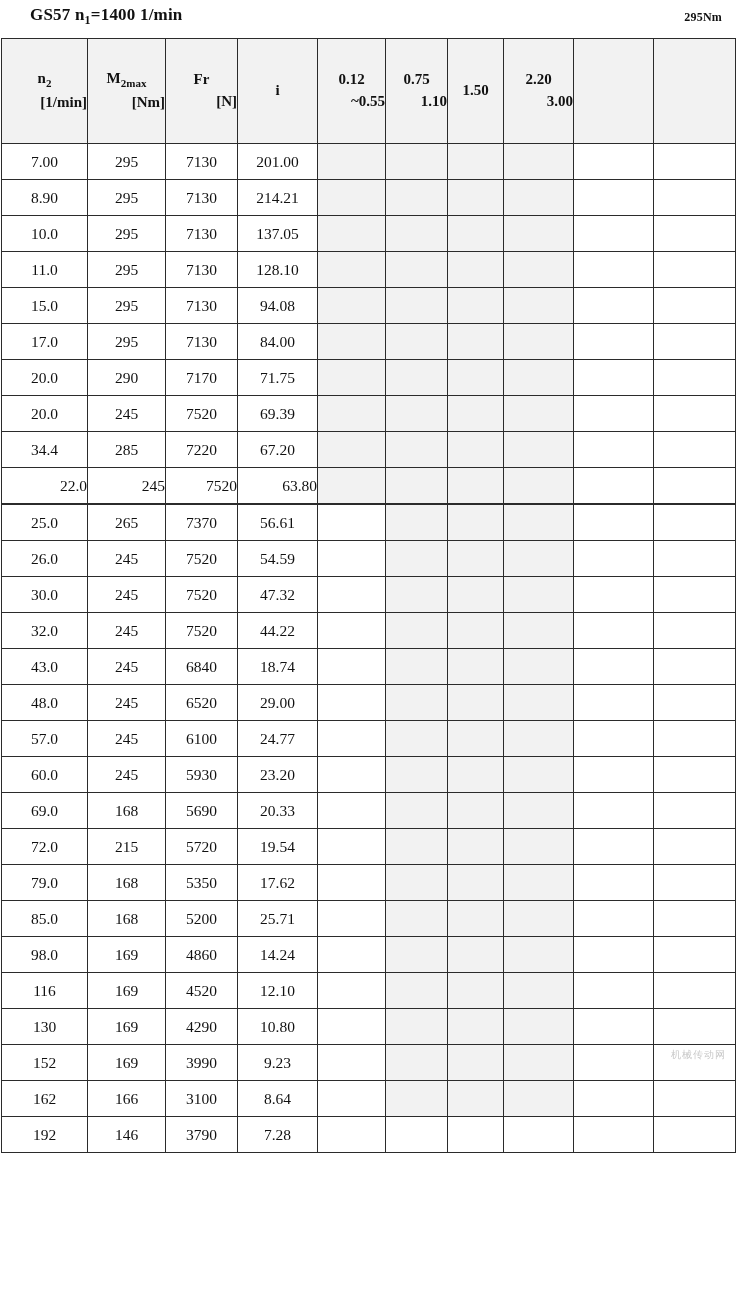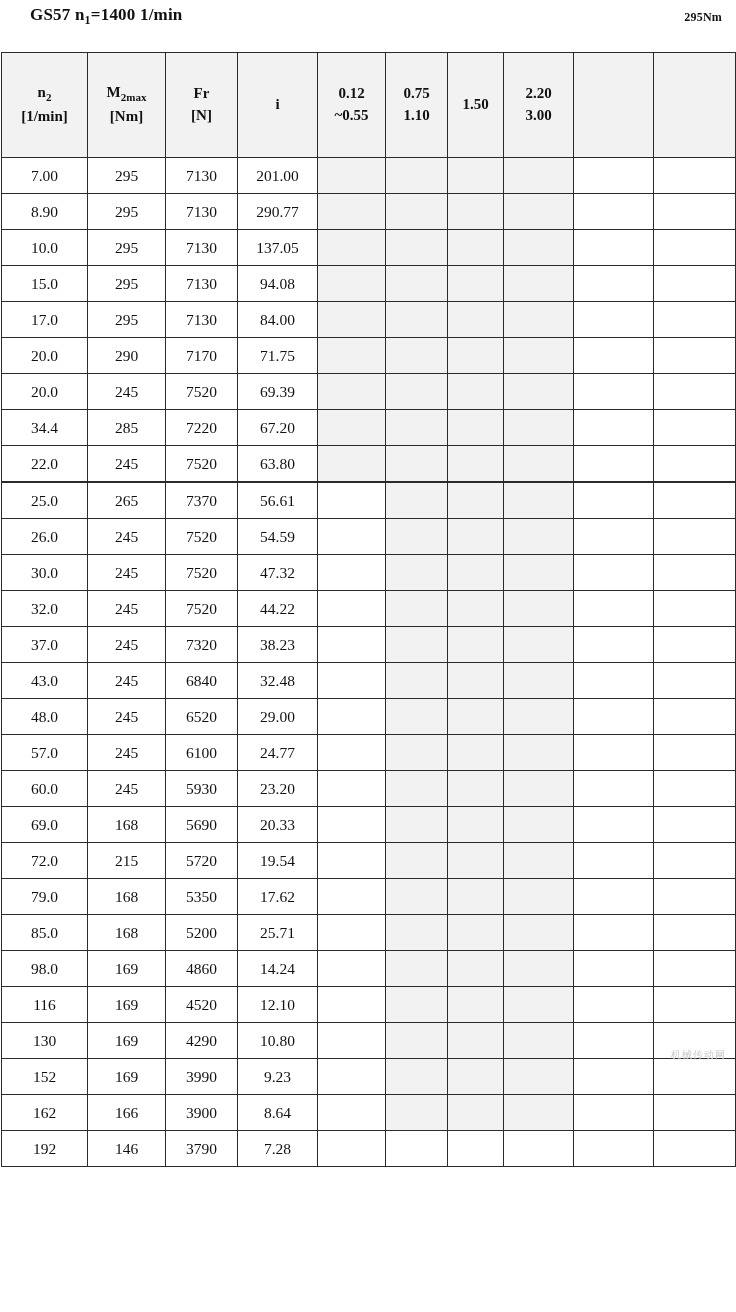--- a/index.html
+++ b/index.html
@@ -34,62 +34,62 @@
     letter-spacing: 0.2px;
   }
   .title-left { white-space: nowrap; }
   .title-left .sub { font-size: 12px; vertical-align: sub; }
   .title-right { white-space: nowrap; font-size: 12px; }
 
   
   table.spec {
     border-collapse: collapse;
     width: 734px;
-    margin: 18px 1px;
+    margin: 4px 1px;
     table-layout: fixed;
   }
   table.spec td, table.spec th {
     border: 1px solid #2b2b2b;
     text-align: center;
     vertical-align: middle;
     font-size: 15px;
     padding: 0;
     background: #ffffff;
   }
   
   thead th {
     height: 104px;
     font-weight: bold;
     background: #f2f2f2;
     line-height: 1.45;
   }
   thead th.plain { background: #f2f2f2; }
   thead th .l1 { display: block; }
-  thead th .l2 { display: block; }
+  thead th .l2 { display: block; text-align: right; }
   thead th .sub { font-size: 11px; vertical-align: sub; font-weight: bold; }
 
   tbody td { height: 35px; }
   tbody td.num { font-size: 15.5px; }
   tbody td.shade { background: #f2f2f2; }
   tbody td.blank { background: #ffffff; }
 
   
   col.c0 { width: 86px; }
   col.c1 { width: 78px; }
   col.c2 { width: 72px; }
   col.c3 { width: 80px; }
   col.c4 { width: 68px; }
   col.c5 { width: 62px; }
   col.c6 { width: 56px; }
   col.c7 { width: 70px; }
   col.c8 { width: 80px; }
   col.c9 { width: 82px; }
 
   
-  tbody tr.block-end td { border-bottom: 2px solid #2b2b2b; }
+  tbody tr.block-end td { border-bottom: 2px solid #2b2b2b; text-align: right; }
 
   .watermark {
     position: absolute;
     right: 10px;
     bottom: 6px;
     font-size: 10px;
     color: #c9c9c9;
     letter-spacing: 1px;
     font-family: "DejaVu Sans", sans-serif;
   }
@@ -172,41 +172,53 @@
           <td class="shade"></td>
           <td class="shade"></td>
           <td class="shade"></td>
           <td class="blank"></td>
           <td class="blank"></td>
         </tr>
         <tr>
           <td class="num">8.90</td>
           <td class="num">295</td>
           <td class="num">7130</td>
-          <td class="num">290.77</td>
+          <td class="num">214.21</td>
           <td class="shade"></td>
           <td class="shade"></td>
           <td class="shade"></td>
           <td class="shade"></td>
           <td class="blank"></td>
           <td class="blank"></td>
         </tr>
         <tr>
           <td class="num">10.0</td>
           <td class="num">295</td>
           <td class="num">7130</td>
           <td class="num">137.05</td>
           <td class="shade"></td>
           <td class="shade"></td>
           <td class="shade"></td>
           <td class="shade"></td>
           <td class="blank"></td>
           <td class="blank"></td>
         </tr>
         <tr>
+          <td class="num">11.0</td>
+          <td class="num">295</td>
+          <td class="num">7130</td>
+          <td class="num">128.10</td>
+          <td class="shade"></td>
+          <td class="shade"></td>
+          <td class="shade"></td>
+          <td class="shade"></td>
+          <td class="blank"></td>
+          <td class="blank"></td>
+        </tr>
+        <tr>
           <td class="num">15.0</td>
           <td class="num">295</td>
           <td class="num">7130</td>
           <td class="num">94.08</td>
           <td class="shade"></td>
           <td class="shade"></td>
           <td class="shade"></td>
           <td class="shade"></td>
           <td class="blank"></td>
           <td class="blank"></td>
@@ -313,36 +325,24 @@
           <td class="num">7520</td>
           <td class="num">44.22</td>
           <td class="blank"></td>
           <td class="shade"></td>
           <td class="shade"></td>
           <td class="shade"></td>
           <td class="blank"></td>
           <td class="blank"></td>
         </tr>
         <tr>
-          <td class="num">37.0</td>
-          <td class="num">245</td>
-          <td class="num">7320</td>
-          <td class="num">38.23</td>
-          <td class="blank"></td>
-          <td class="shade"></td>
-          <td class="shade"></td>
-          <td class="shade"></td>
-          <td class="blank"></td>
-          <td class="blank"></td>
-        </tr>
-        <tr>
           <td class="num">43.0</td>
           <td class="num">245</td>
           <td class="num">6840</td>
-          <td class="num">32.48</td>
+          <td class="num">18.74</td>
           <td class="blank"></td>
           <td class="shade"></td>
           <td class="shade"></td>
           <td class="shade"></td>
           <td class="blank"></td>
           <td class="blank"></td>
         </tr>
         <tr>
           <td class="num">48.0</td>
           <td class="num">245</td>
@@ -471,21 +471,21 @@
           <td class="blank"></td>
           <td class="shade"></td>
           <td class="shade"></td>
           <td class="shade"></td>
           <td class="blank"></td>
           <td class="blank"></td>
         </tr>
         <tr>
           <td class="num">162</td>
           <td class="num">166</td>
-          <td class="num">3900</td>
+          <td class="num">3100</td>
           <td class="num">8.64</td>
           <td class="blank"></td>
           <td class="shade"></td>
           <td class="shade"></td>
           <td class="shade"></td>
           <td class="blank"></td>
           <td class="blank"></td>
         </tr>
         <tr>
           <td class="num">192</td>

